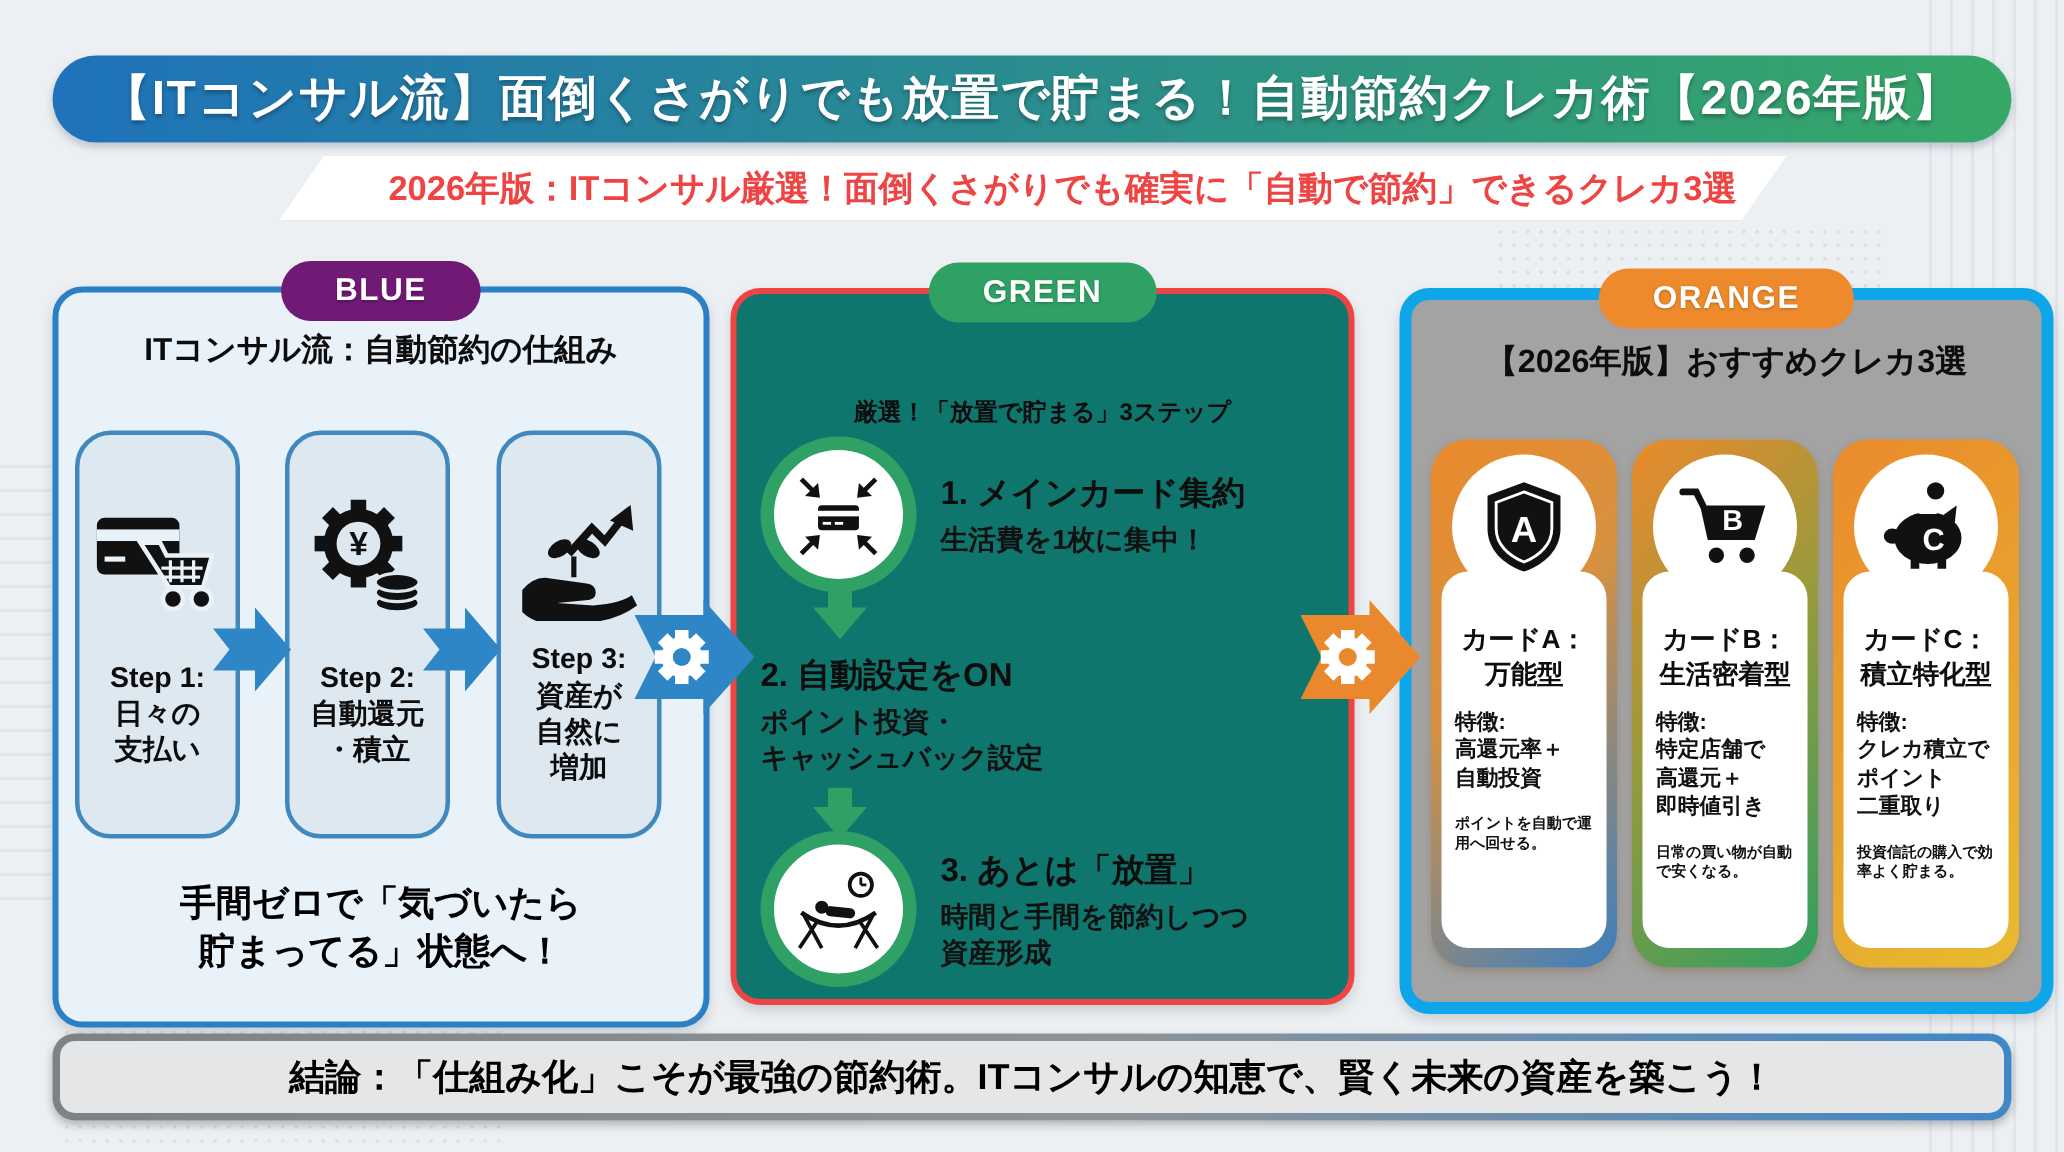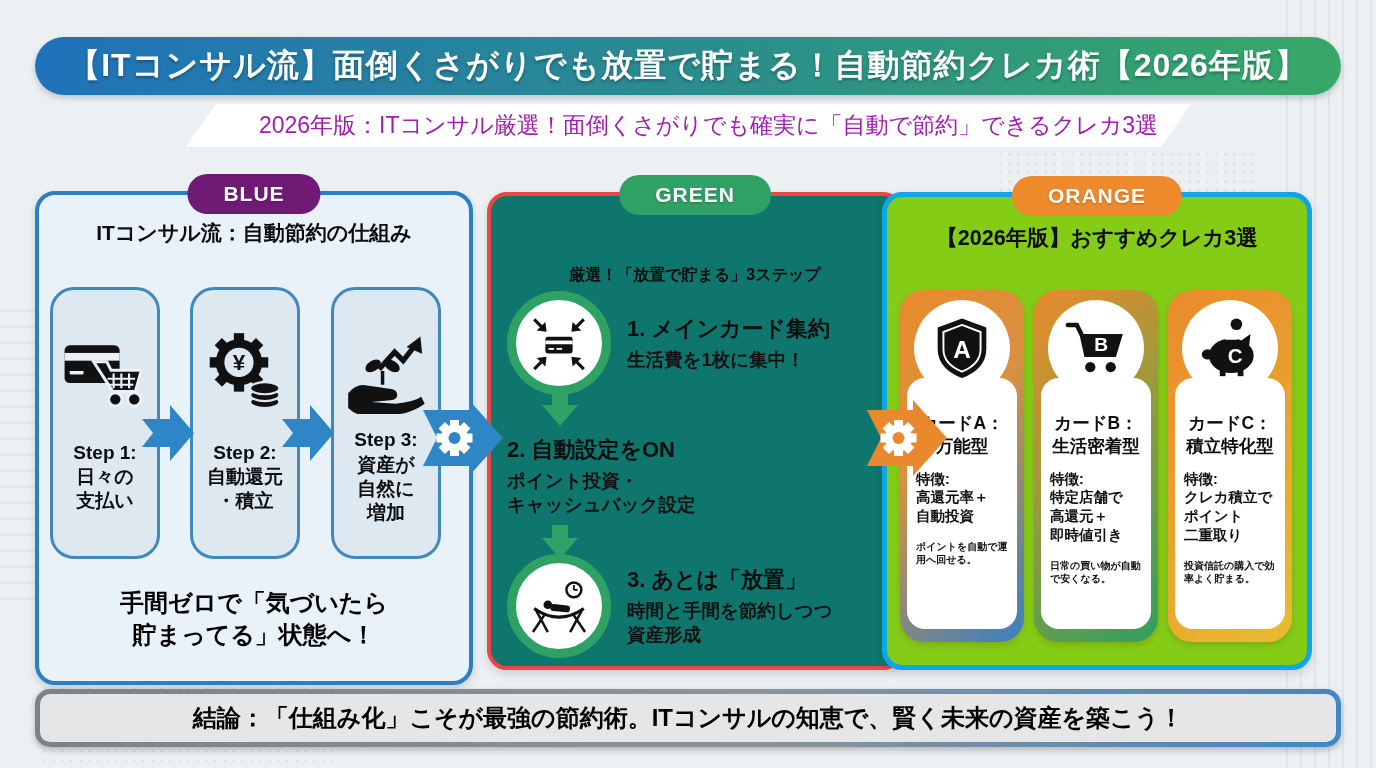--- a/index.html
+++ b/index.html
@@ -39,21 +39,21 @@
   }
 
   
   .subtitle{
     position:absolute;left:186px;top:104px;width:1005px;height:43px;
     background:#fff;
     clip-path:polygon(30px 0,100% 0,calc(100% - 30px) 100%,0 100%);
     display:flex;align-items:center;justify-content:center;
     box-shadow:0 3px 5px rgba(0,0,0,.18);
   }
-  .subtitle span{font-size:23px;font-weight:normal;color:#a21caf;margin-left:40px;}
+  .subtitle span{font-size:23px;font-weight:bold;color:#ef4444;margin-left:40px;}
 
   
   .panel{position:absolute;border-radius:20px;box-shadow:0 4px 8px rgba(40,60,80,.18);}
   .badge{
     position:absolute;top:-21px;left:50%;transform:translateX(-50%);
     height:40px;line-height:40px;padding:0 36px;border-radius:20px;
     color:#fff;font-weight:bold;font-size:21px;letter-spacing:1px;
     text-shadow:0 1px 2px rgba(0,0,0,.25);white-space:nowrap;
   }
   .panel-title{
@@ -107,22 +107,22 @@
     display:flex;align-items:center;justify-content:center;flex:0 0 auto;
   }
   .g-circle svg{width:62px;height:62px;}
   .g-text{flex:1;}
   .g-heading{font-weight:bold;font-size:22px;color:#0d0d0d;}
   .g-sub{font-weight:600;font-size:18.5px;line-height:1.3;color:#111;margin-top:4px;}
   .g-down{position:absolute;left:51px;width:36px;height:34px;z-index:2;}
 
   
   .panel-orange{
-    left:882px;top:192px;width:420px;height:468px;
-    background:#84cc16;border:5px solid #0ea5e9;
+    left:933px;top:192px;width:420px;height:468px;
+    background:#a3a3a3;border:8px solid #0ea5e9;
   }
   .panel-orange .badge{background:#ee8a2b;}
   .panel-orange .panel-title{top:26px;font-size:21.5px;}
   .o-card{
     position:absolute;top:93px;width:124px;height:352px;border-radius:24px;
     box-shadow:0 3px 6px rgba(120,70,20,.25);
   }
   .o-card-a{background:linear-gradient(135deg,#ea8a2c 0%,#d89140 40%,#3a7fc1 100%);}
   .o-card-b{background:linear-gradient(135deg,#ea8a2c 0%,#9a9a3c 45%,#2f9f61 100%);}
   .o-card-c{background:linear-gradient(135deg,#ea8a2c 0%,#e8a42e 55%,#e8bb30 100%);}

